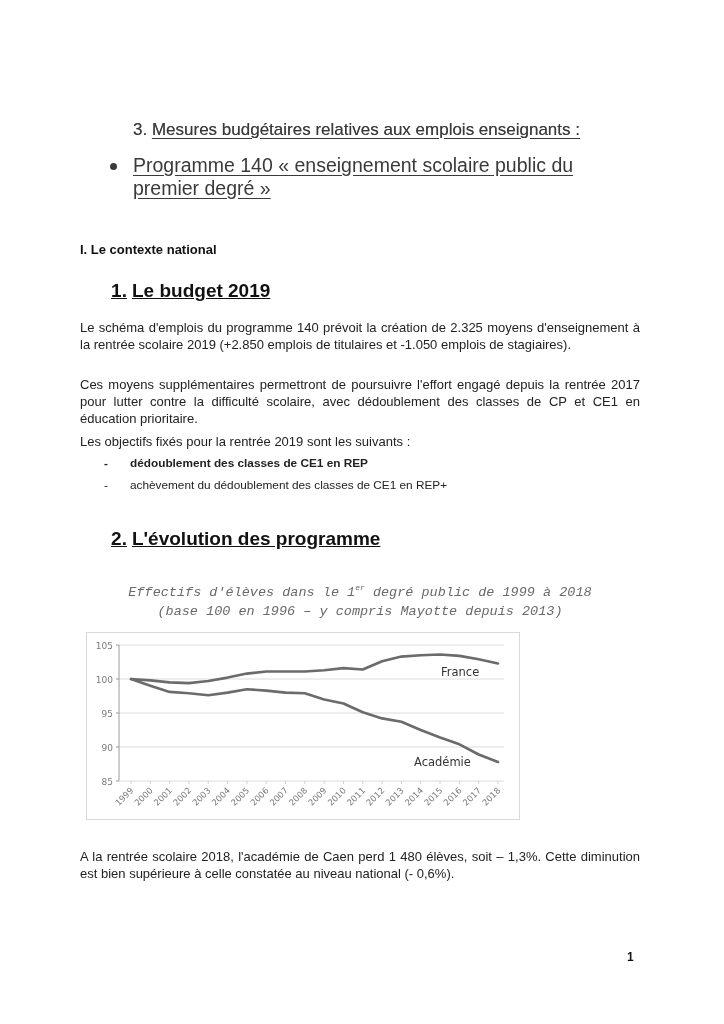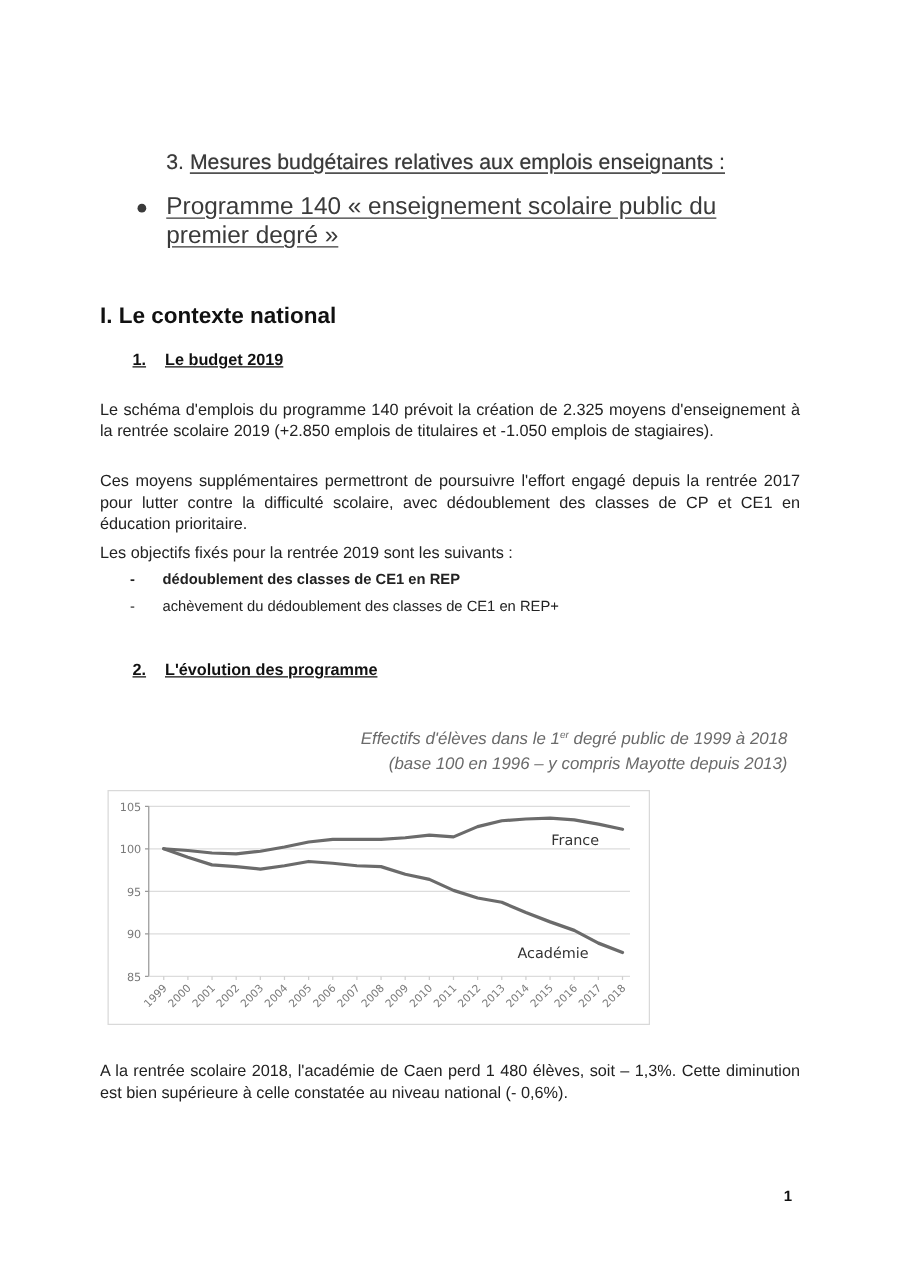--- a/index.html
+++ b/index.html
@@ -5,29 +5,29 @@
   html, body { margin: 0; padding: 0; background: #ffffff; }
   body { width: 724px; height: 1024px; position: relative; overflow: hidden;
          font-family: "Liberation Sans", sans-serif; color: #111; }
   .abs { position: absolute; }
   .h3title { left: 133px; top: 120px; font-size: 17px; color: #3a3a3a;
              text-shadow: 0 0 0.6px #777; }
   .h3title .u { text-decoration: underline; text-underline-offset: 3px; }
   .bullet-dot { left: 110px; top: 163px; width: 7px; height: 7px; border-radius: 50%; background: #3a3a3a; }
   .prog { left: 133px; top: 154px; width: 490px; font-size: 19.5px; color: #3a3a3a;
           line-height: 23px; text-decoration: underline; text-underline-offset: 3px; }
-  .h1 { left: 80px; top: 242px; font-size: 18px; font-weight: bold; color: #111; }
-  .h2 { left: 106px; top: 280px; font-size: 13px; font-weight: bold; color: #111; }
+  .h1 { left: 80px; top: 242px; font-size: 13px; font-weight: bold; color: #111; }
+  .h2 { left: 106px; top: 280px; font-size: 19px; font-weight: bold; color: #111; text-align: center; }
   .h2 .num { text-decoration: underline; display: inline-block; width: 26px; }
   .h2 .txt { text-decoration: underline; }
   .para { left: 80px; width: 560px; font-size: 13px; line-height: 17px; color: #222; text-align: justify; }
   .list-item { left: 104px; font-size: 11.8px; color: #222; }
   .list-item .dash { display: inline-block; width: 26px; }
-  .caption { left: 90px; width: 540px; top: 578px; text-align: right; font-size: 13.5px;
-             font-style: italic; color: #6a6a6a; line-height: 19px; font-family: Liberation Sans, sans-serif; }
+  .caption { left: 90px; width: 540px; top: 578px; text-align: center; font-size: 13.5px;
+             font-style: italic; color: #6a6a6a; line-height: 19px; font-family: Liberation Mono, monospace; }
   .caption sup { font-size: 8px; }
   .chart { left: 86px; top: 632px; width: 432px; height: 186px; border: 1px solid #d9d9d9; background: #fff; }
   .pagenum { left: 627px; top: 950px; font-size: 12px; font-weight: bold; color: #111; }
 </style>
 </head>
 <body>
 
 <div class="abs h3title">
   <span>3.</span>
   <span class="u">Mesures budgétaires relatives aux emplois enseignants :</span>

